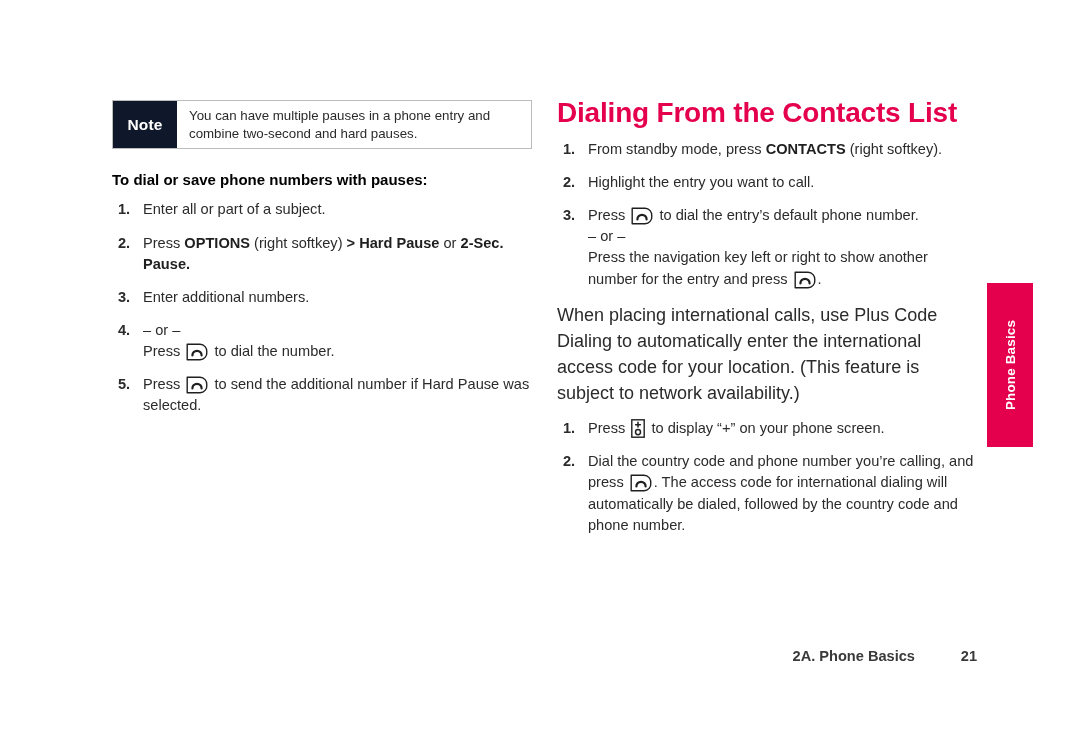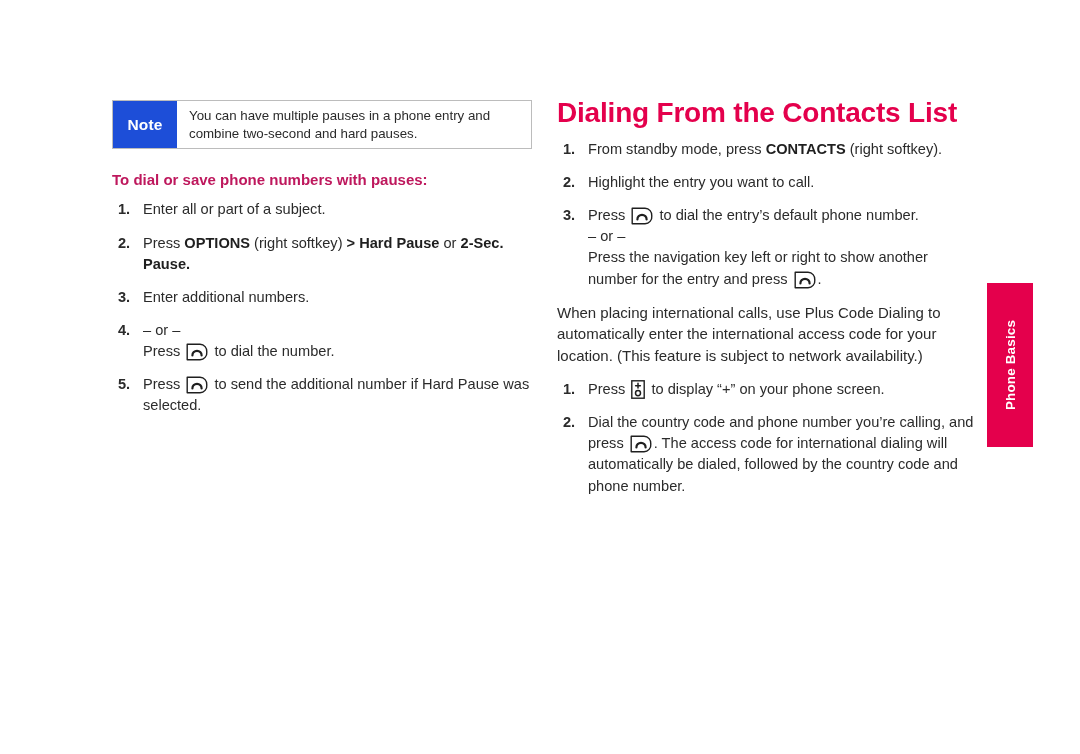--- a/index.html
+++ b/index.html
@@ -38,21 +38,21 @@
   
   .note-box {
     display: flex;
     align-items: stretch;
     border: 1px solid #bcbcbc;
     width: 418px;
     min-height: 44px;
     background: #fff;
   }
   .note-badge {
-    background: #1d4ed8;
+    background: #0f172a;
     color: #ffffff;
     font-weight: bold;
     font-size: 15.5px;
     display: flex;
     align-items: center;
     justify-content: center;
     width: 64px;
     flex: 0 0 64px;
     letter-spacing: .1px;
   }
@@ -70,21 +70,21 @@
     color: #e4004c;
     font-size: 28px;
     font-weight: bold;
     margin: 0 0 10px 0;
     letter-spacing: -0.2px;
     line-height: 1.1;
   }
   h3.sub-title {
     font-size: 15px;
     font-weight: bold;
-    color: #be185d;
+    color: #000000;
     margin: 22px 0 10px 0;
     line-height: 1.2;
   }
 
   
   ol.steps {
     list-style: none;
     margin: 0;
     padding: 0;
   }
@@ -96,21 +96,21 @@
     line-height: 1.45;
   }
   ol.steps > li .num {
     position: absolute;
     left: 6px;
     top: 0;
     font-weight: bold;
     font-size: 14.6px;
   }
   .para {
-    font-size: 15px;
+    font-size: 18px;
     line-height: 1.45;
     margin: 0 0 12px 0;
   }
   .sub-line {
   }
   b, strong { font-weight: bold; color: #1f1f1f; }
 
   
   .key-talk {
     display: inline-block;
@@ -230,14 +230,18 @@
                 <path d="M1.2 1.2 H14 A7 7 0 0 1 20.8 9 A7 7 0 0 1 14 16.8 H1.2 Z" fill="#ffffff" stroke="#1f1f1f" stroke-width="1.4" stroke-linejoin="round"></path>
                 <path d="M6.4 12.4 A4.6 4.6 0 0 1 15.6 12.4" fill="none" stroke="#1f1f1f" stroke-width="2.2" stroke-linecap="round"></path>
               </svg></span>. The access code for international dialing will automatically be dialed, followed by the country code and phone number.</span></li>
       </ol>
   </div>
 
   <div class="side-tab">
     <span>Phone Basics</span>
   </div>
 
+  <div class="footer">
+    <div class="chapter">2A. Phone Basics</div>
+    <div class="pageno">21</div>
+  </div>
 
 </div>
 
 </body></html>

